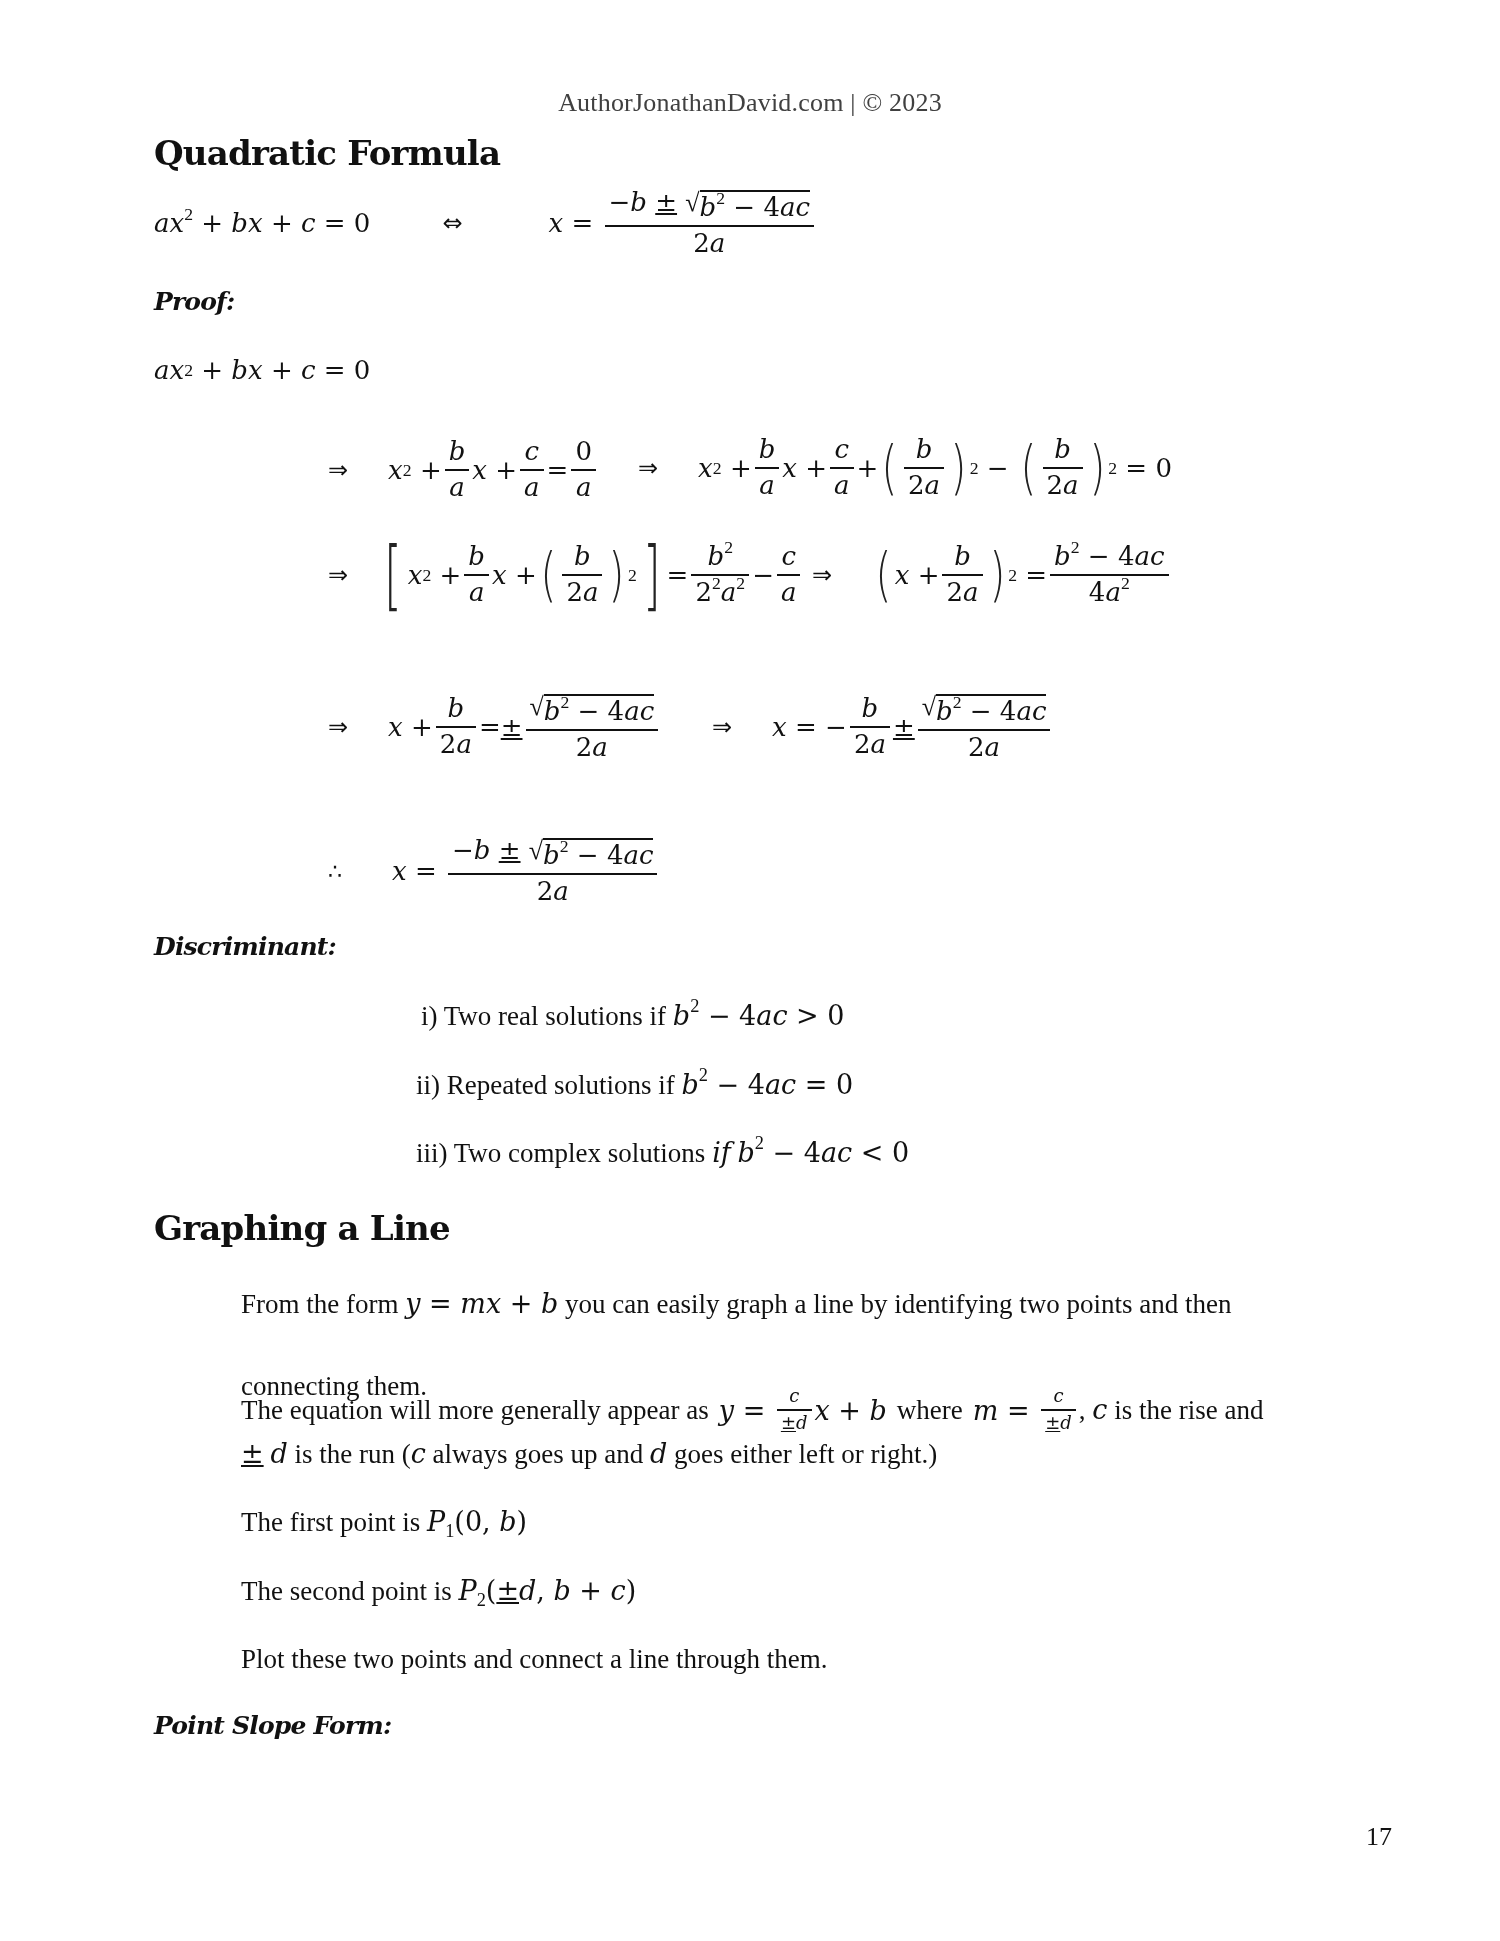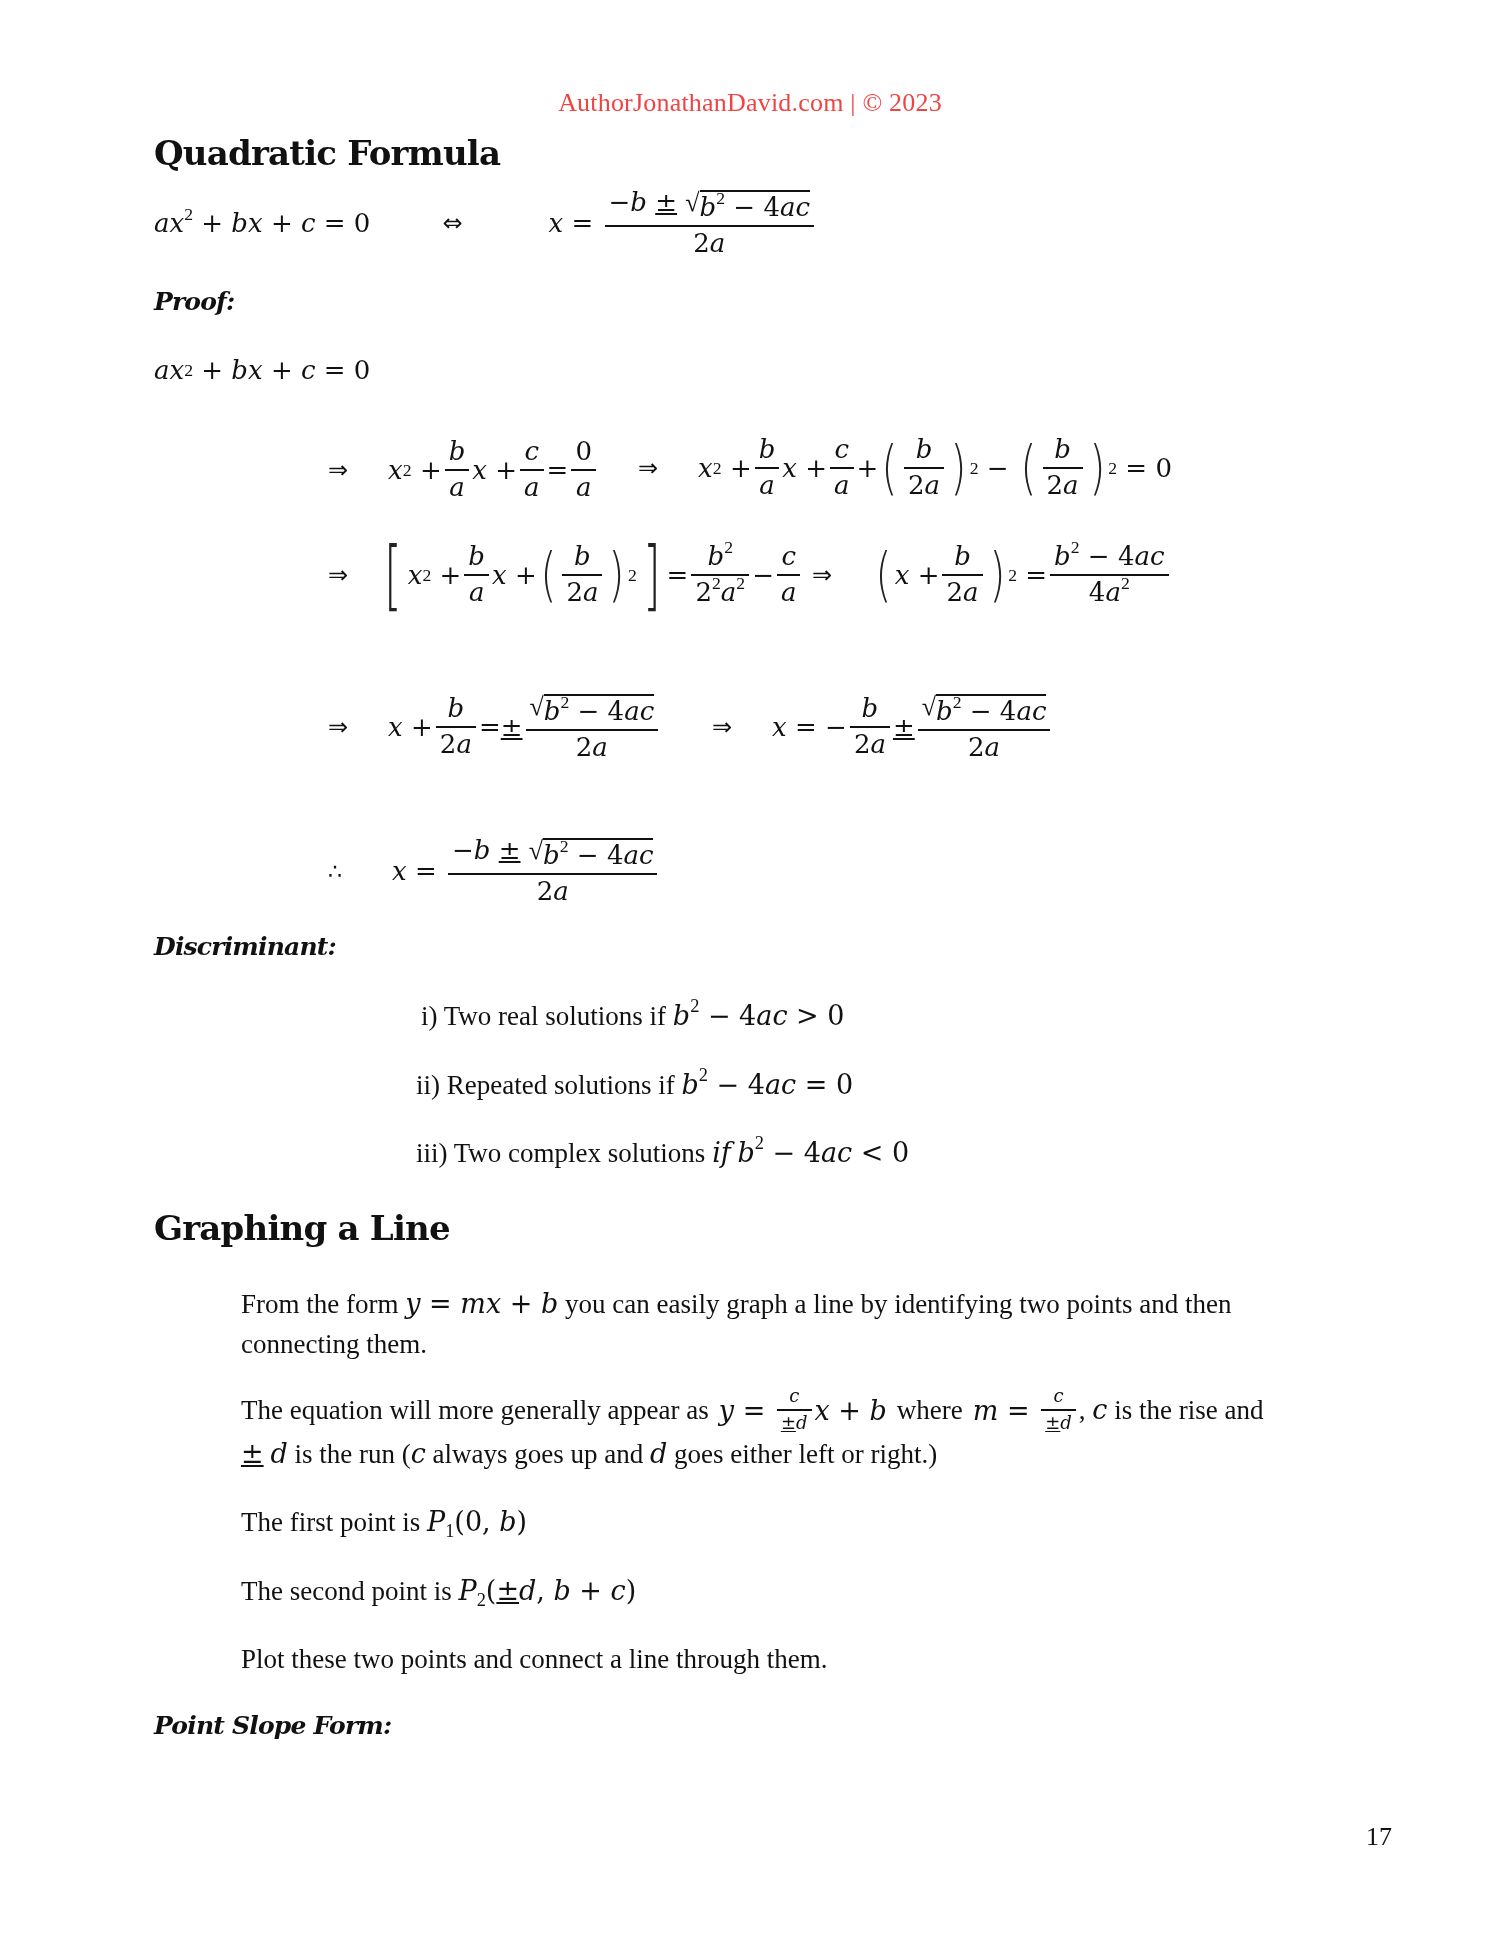--- a/index.html
+++ b/index.html
@@ -1,19 +1,19 @@
 <!DOCTYPE html>
 <html><head>
 <meta charset="utf-8">
 <style>
   html, body { margin:0; padding:0; background:#ffffff; }
   body { width:1500px; height:1941px; position:relative; overflow:hidden;
          font-family:"Liberation Serif", serif; color:#111; }
   .abs { position:absolute; }
-  .hdr { top:88px; left:0; width:1500px; text-align:center; font-size:26px; color:#ef4444; letter-spacing:0.2px; }
+  .hdr { top:88px; left:0; width:1500px; text-align:center; font-size:26px; color:#404040; letter-spacing:0.2px; }
   .h1 { font-family:"DejaVu Serif", serif; font-weight:bold; font-size:34px; letter-spacing:-0.8px; left:154px; }
   .h2 { font-family:"DejaVu Serif", serif; font-weight:bold; font-size:25px; letter-spacing:-0.8px; left:154px;font-style:italic; }
   .m { font-family:"DejaVu Serif", serif; font-style:italic; }
   .mn { font-family:"DejaVu Serif", serif; font-style:normal; }
   .math { font-size:26px; white-space:nowrap; display:flex; align-items:center; }
   .frac { display:inline-flex; flex-direction:column; align-items:center; vertical-align:middle; margin:0 3px; }
   .frac .num { padding:0 4px 2px; line-height:1.15; }
   .frac .den { border-top:2.5px solid #111; padding:2px 4px 0; line-height:1.15; width:100%; text-align:center; box-sizing:border-box; }
   .sup { font-size:0.68em; vertical-align:0.7em; font-style:normal; line-height:0; }
   .sub { font-size:0.68em; vertical-align:-0.35em; font-style:normal; line-height:0; }
@@ -230,21 +230,21 @@
   <span class="m">if</span> <span class="m">b</span><span class="sup">2</span><span class="mn"> − 4</span><span class="m">ac</span><span class="mn"> &lt; 0</span>
 </div>
 
 <div class="abs h1" style="top:1208px;">Graphing a Line</div>
 
 <div class="abs body" style="top:1288px; left:241px;">
   <span>From the form</span>
   <span class="m">y</span><span class="mn"> = </span><span class="m">mx</span><span class="mn"> + </span><span class="m">b</span>
   <span>you can easily graph a line by identifying two points and then</span>
 </div>
-<div class="abs body" style="top:1329px; left:241px;">connecting them.</div>
+<div class="abs body" style="top:1371px; left:241px;">connecting them.</div>
 
 <div class="abs body" style="top:1385px; left:241px; display:flex; align-items:center; height:50px;">
   <span>The equation will more generally appear as</span>
     <span class="sp"></span>
   <span class="m">y</span>
     <span class="mn">&nbsp;=&nbsp;</span>
   <span class="frac smallfrac">
       <span class="num m">c</span>
       <span class="den"><span class="mn pm">±</span><span class="m">d</span></span>
     </span>

